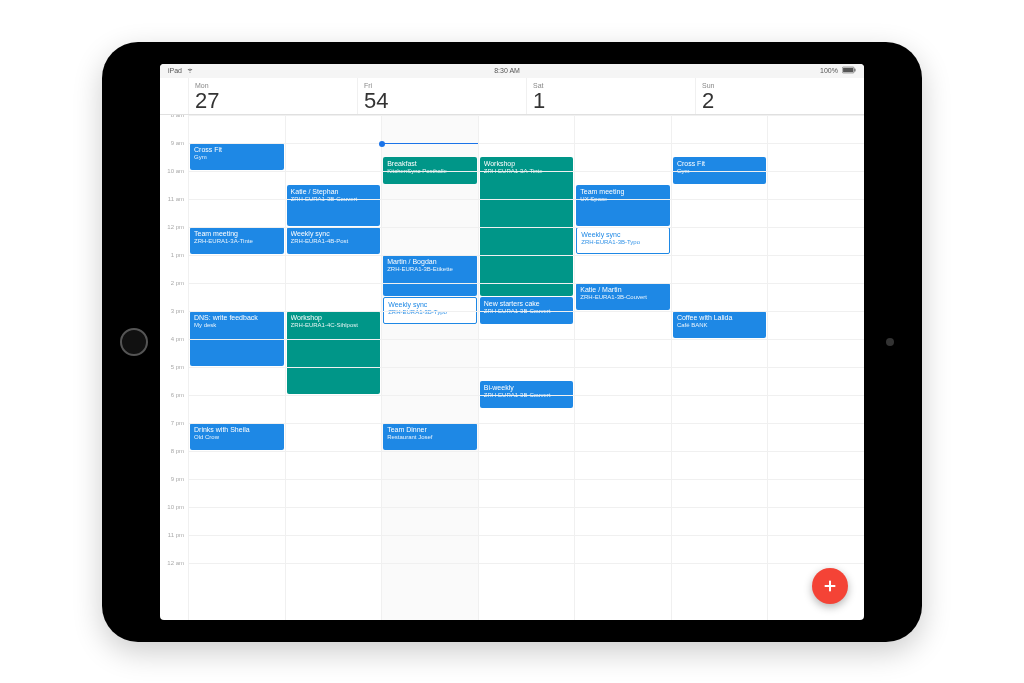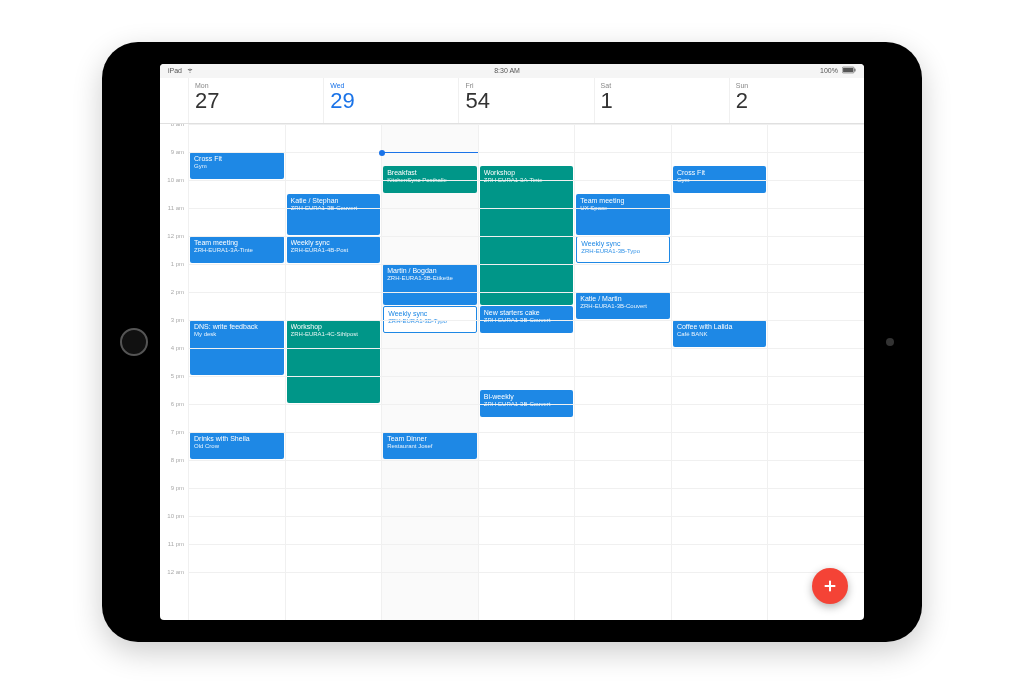--- a/index.html
+++ b/index.html
@@ -77,21 +77,21 @@
   .dropdown-caret { font-size: 8px; color: #666; margin-left: 2px; }
   .spacer { flex: 1; }
   .day-headers {
     background: #fff;
     border-bottom: 1px solid #e0e0e0;
     display: flex;
   }
   .time-gutter-header { width: 28px; flex-shrink: 0; }
   .day-header {
     flex: 1;
-    padding: 4px 6px 11px 6px;
+    padding: 4px 6px 2px 6px;
     border-left: 1px solid #f0f0f0;
   }
   .day-name { font-size: 7px; color: #888; margin-bottom: 1px; }
   .day-number { font-size: 22px; font-weight: 300; color: #333; line-height: 1; }
   .day-header.today .day-name { color: #1a73e8; }
   .day-header.today .day-number { color: #1a73e8; }
   .calendar-grid {
     flex: 1;
     display: flex;
     position: relative;
@@ -209,24 +209,20 @@
     </div>
 
 
     <div class="day-headers">
       <div class="time-gutter-header"></div>
 
     <div class="day-header">
           <div class="day-name">Mon</div>
           <div class="day-number">27</div>
         </div>
-        <div class="day-header today">
-          <div class="day-name">Wed</div>
-          <div class="day-number">29</div>
-        </div>
         <div class="day-header">
           <div class="day-name">Fri</div>
           <div class="day-number">54</div>
         </div>
         <div class="day-header">
           <div class="day-name">Sat</div>
           <div class="day-number">1</div>
         </div>
         <div class="day-header">
           <div class="day-name">Sun</div>

